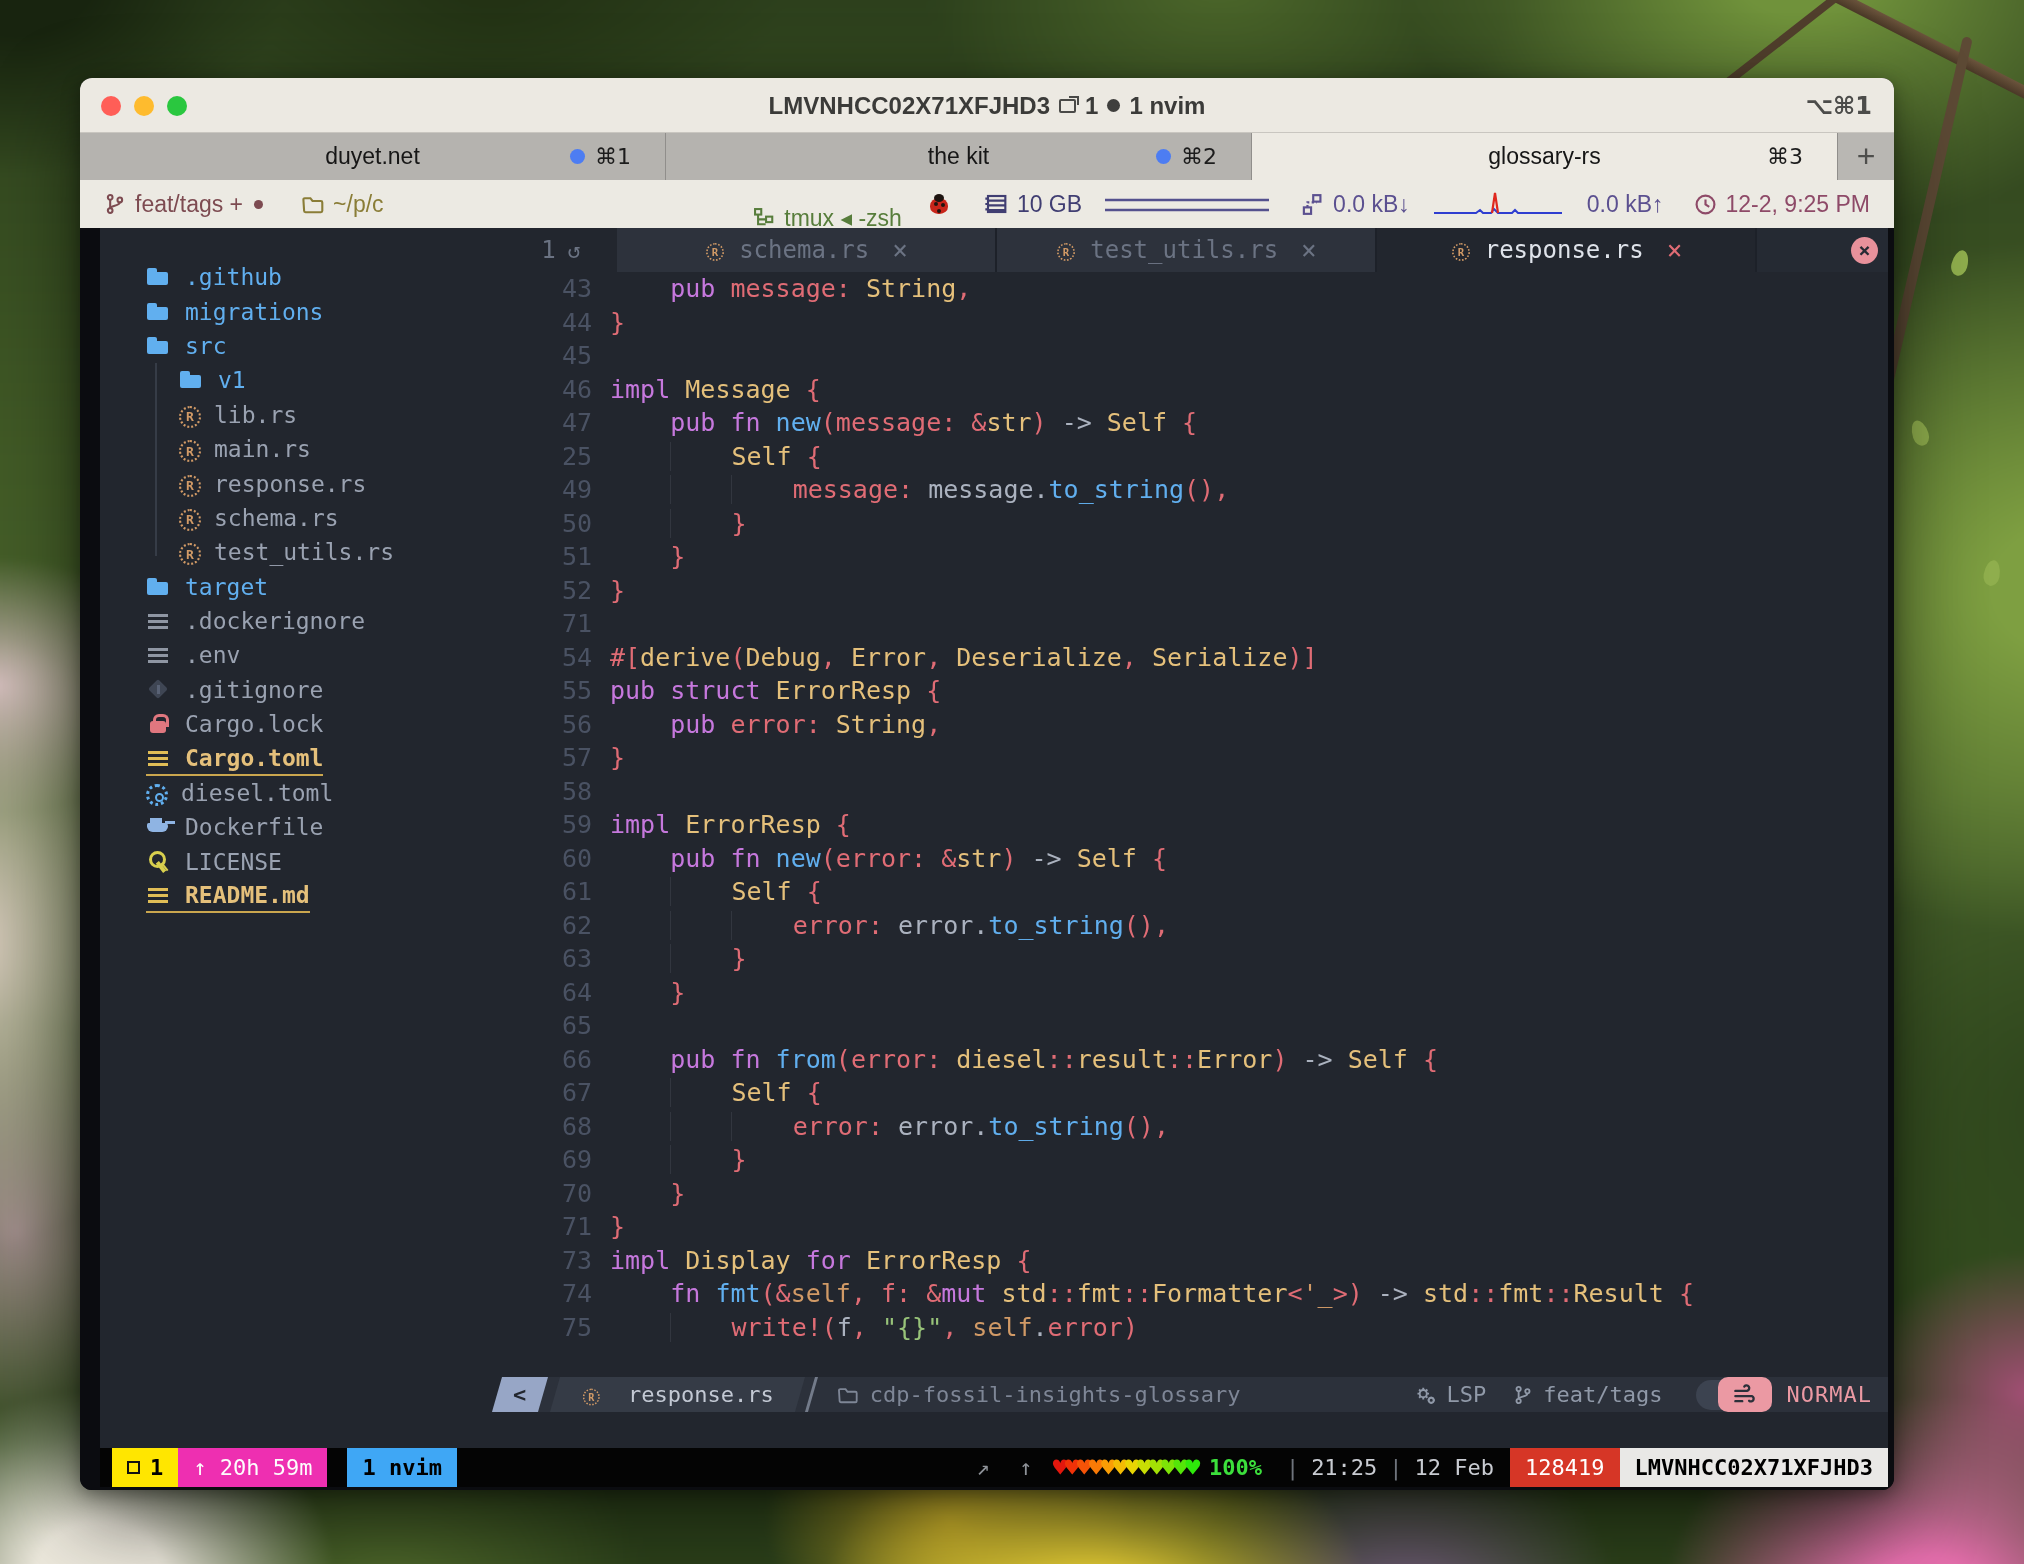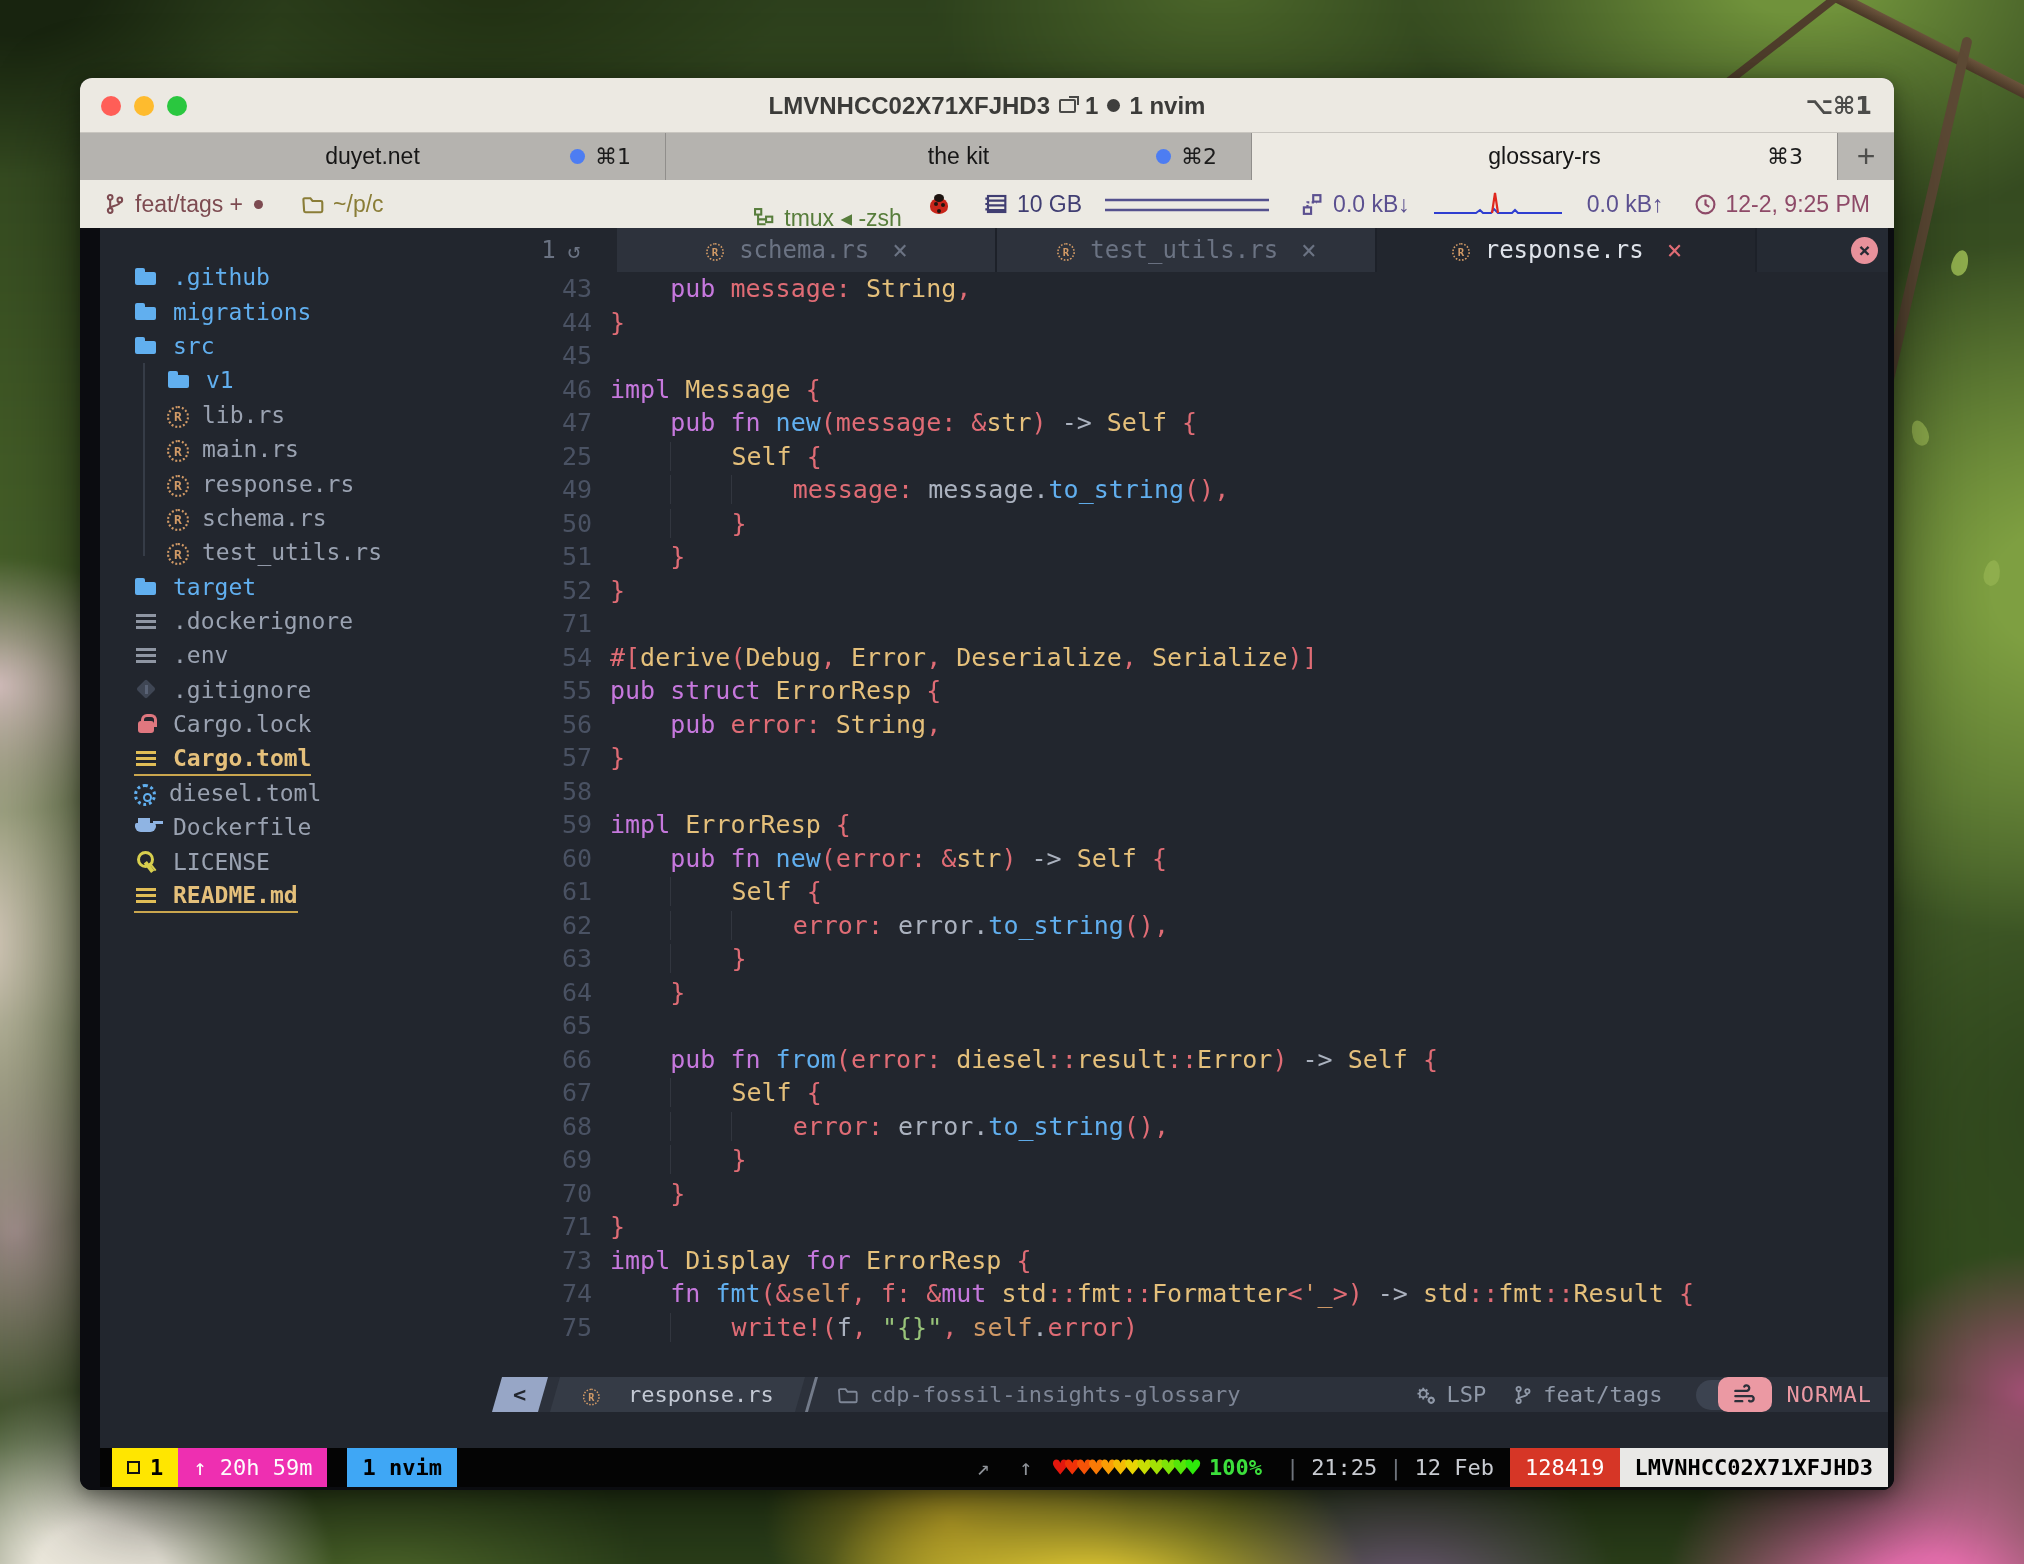--- a/index.html
+++ b/index.html
@@ -69,21 +69,21 @@
   .ib-mem{color:#403e72;margin-left:34px;}
   .ib-net{color:#5b5090;margin-left:28px;align-items:center;}
   .ib-clock{color:#8e4a68;margin-left:30px;}
   .spacer{flex:1;}
   
   .term{flex:1;background:#0b0c10;padding:20px 6px 3px 20px;display:flex;flex-direction:column;}
   .term{padding-top:0;}
   .nvim{height:1184px;display:flex;flex:none;background:#22262e;}
   
   .sidebar{width:405px;flex:none;padding-top:32px;position:relative;}
-  .trow{height:34.4px;display:flex;align-items:flex-start;padding-left:34px;font-size:23px;color:#9aa2b1;position:relative;}
+  .trow{height:34.4px;display:flex;align-items:flex-start;padding-left:34px;font-size:23px;color:#9aa2b1;position:relative;margin-left:12px;}
   .trow .tinner{display:inline-flex;align-items:center;height:100%;}
   .trow.d1{padding-left:67px;}
   .guideline{position:absolute;left:43px;top:0;bottom:0;width:2px;background:#363c47;}
   .guideline.gl-last{bottom:14px;}
   .tname.folder{color:#61afef;}
   .trow.hl .tname{color:#e5c07b;font-weight:bold;}
   .trow.hl .tinner{border-bottom:2px solid #caa64e;}
   
   .ic{width:26px;height:26px;position:relative;margin-right:13px;flex:none;display:inline-block;}
   .ic-folder::before{content:"";position:absolute;left:1px;top:8px;width:21px;height:13px;background:#61afef;border-radius:2px;}

